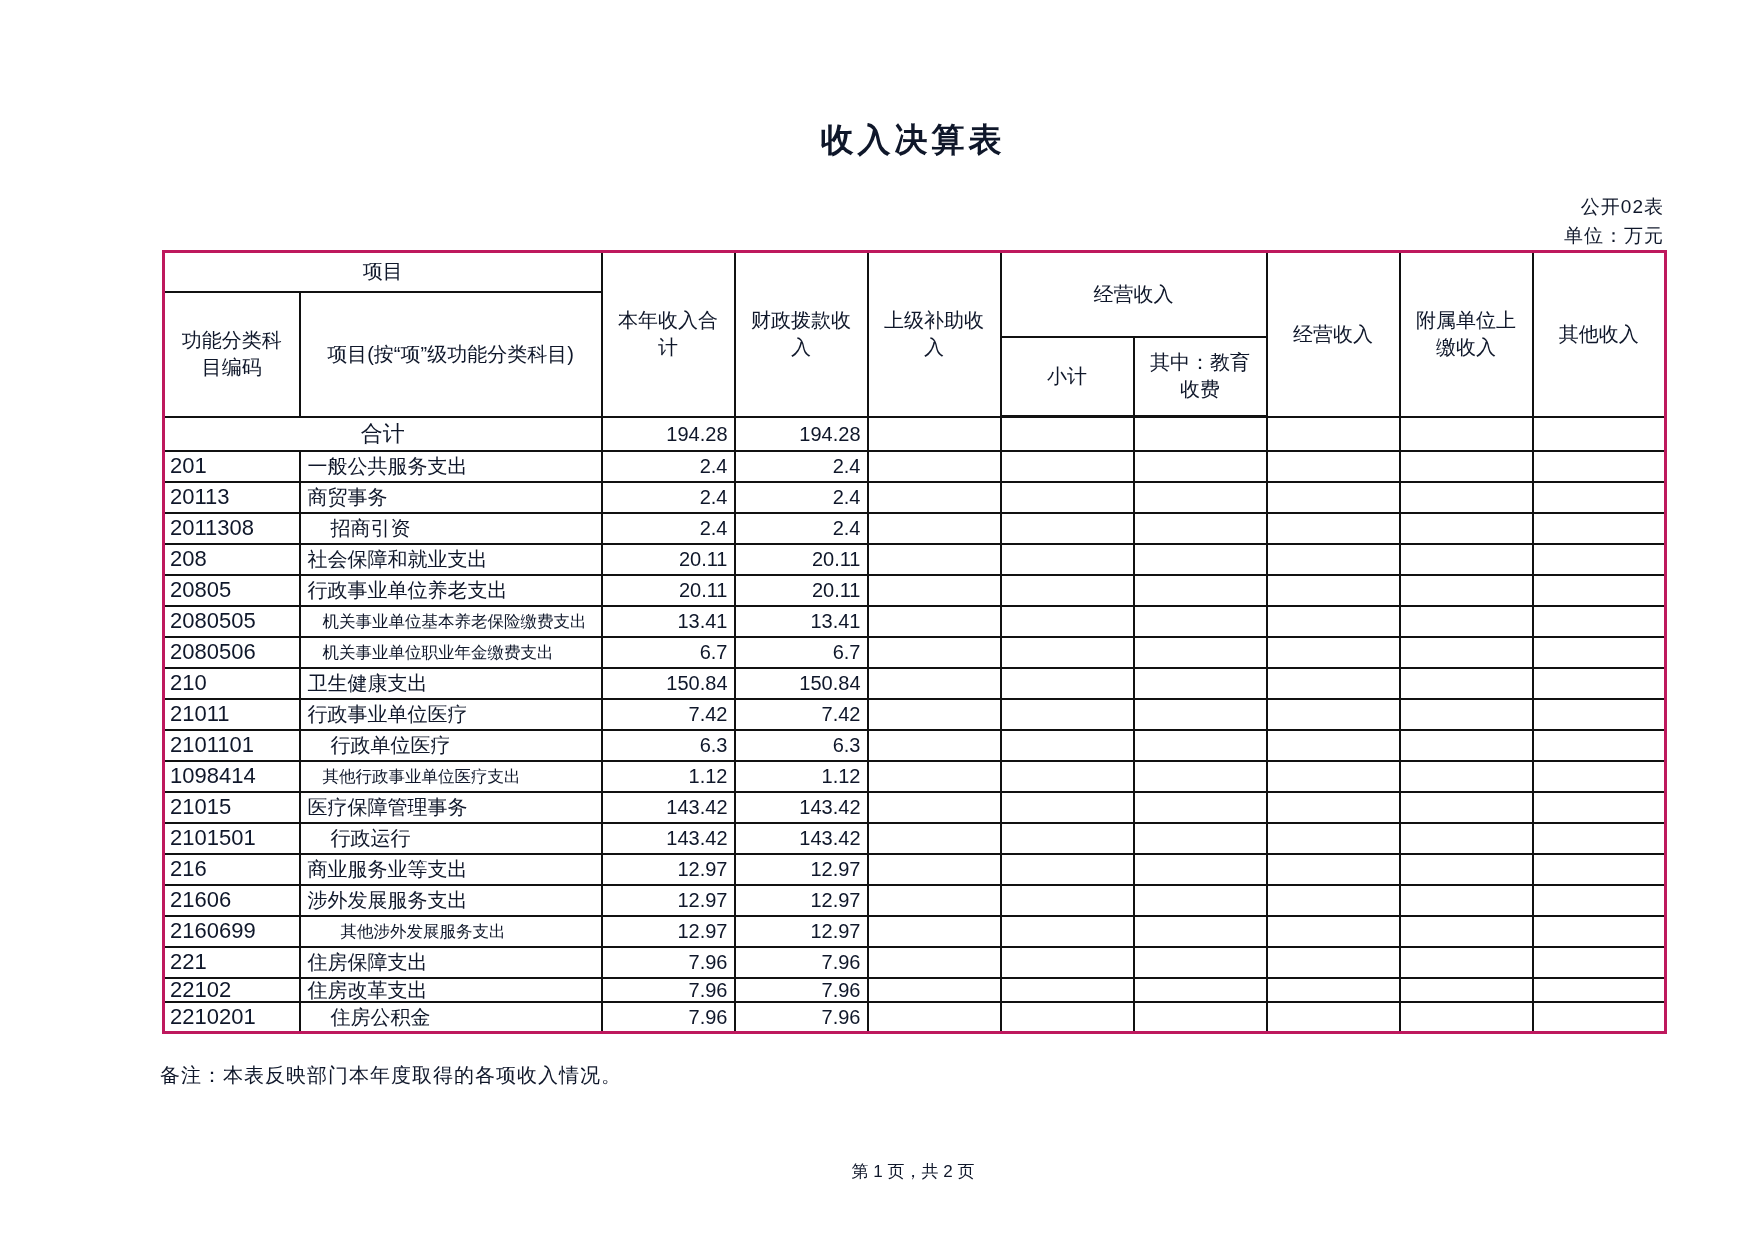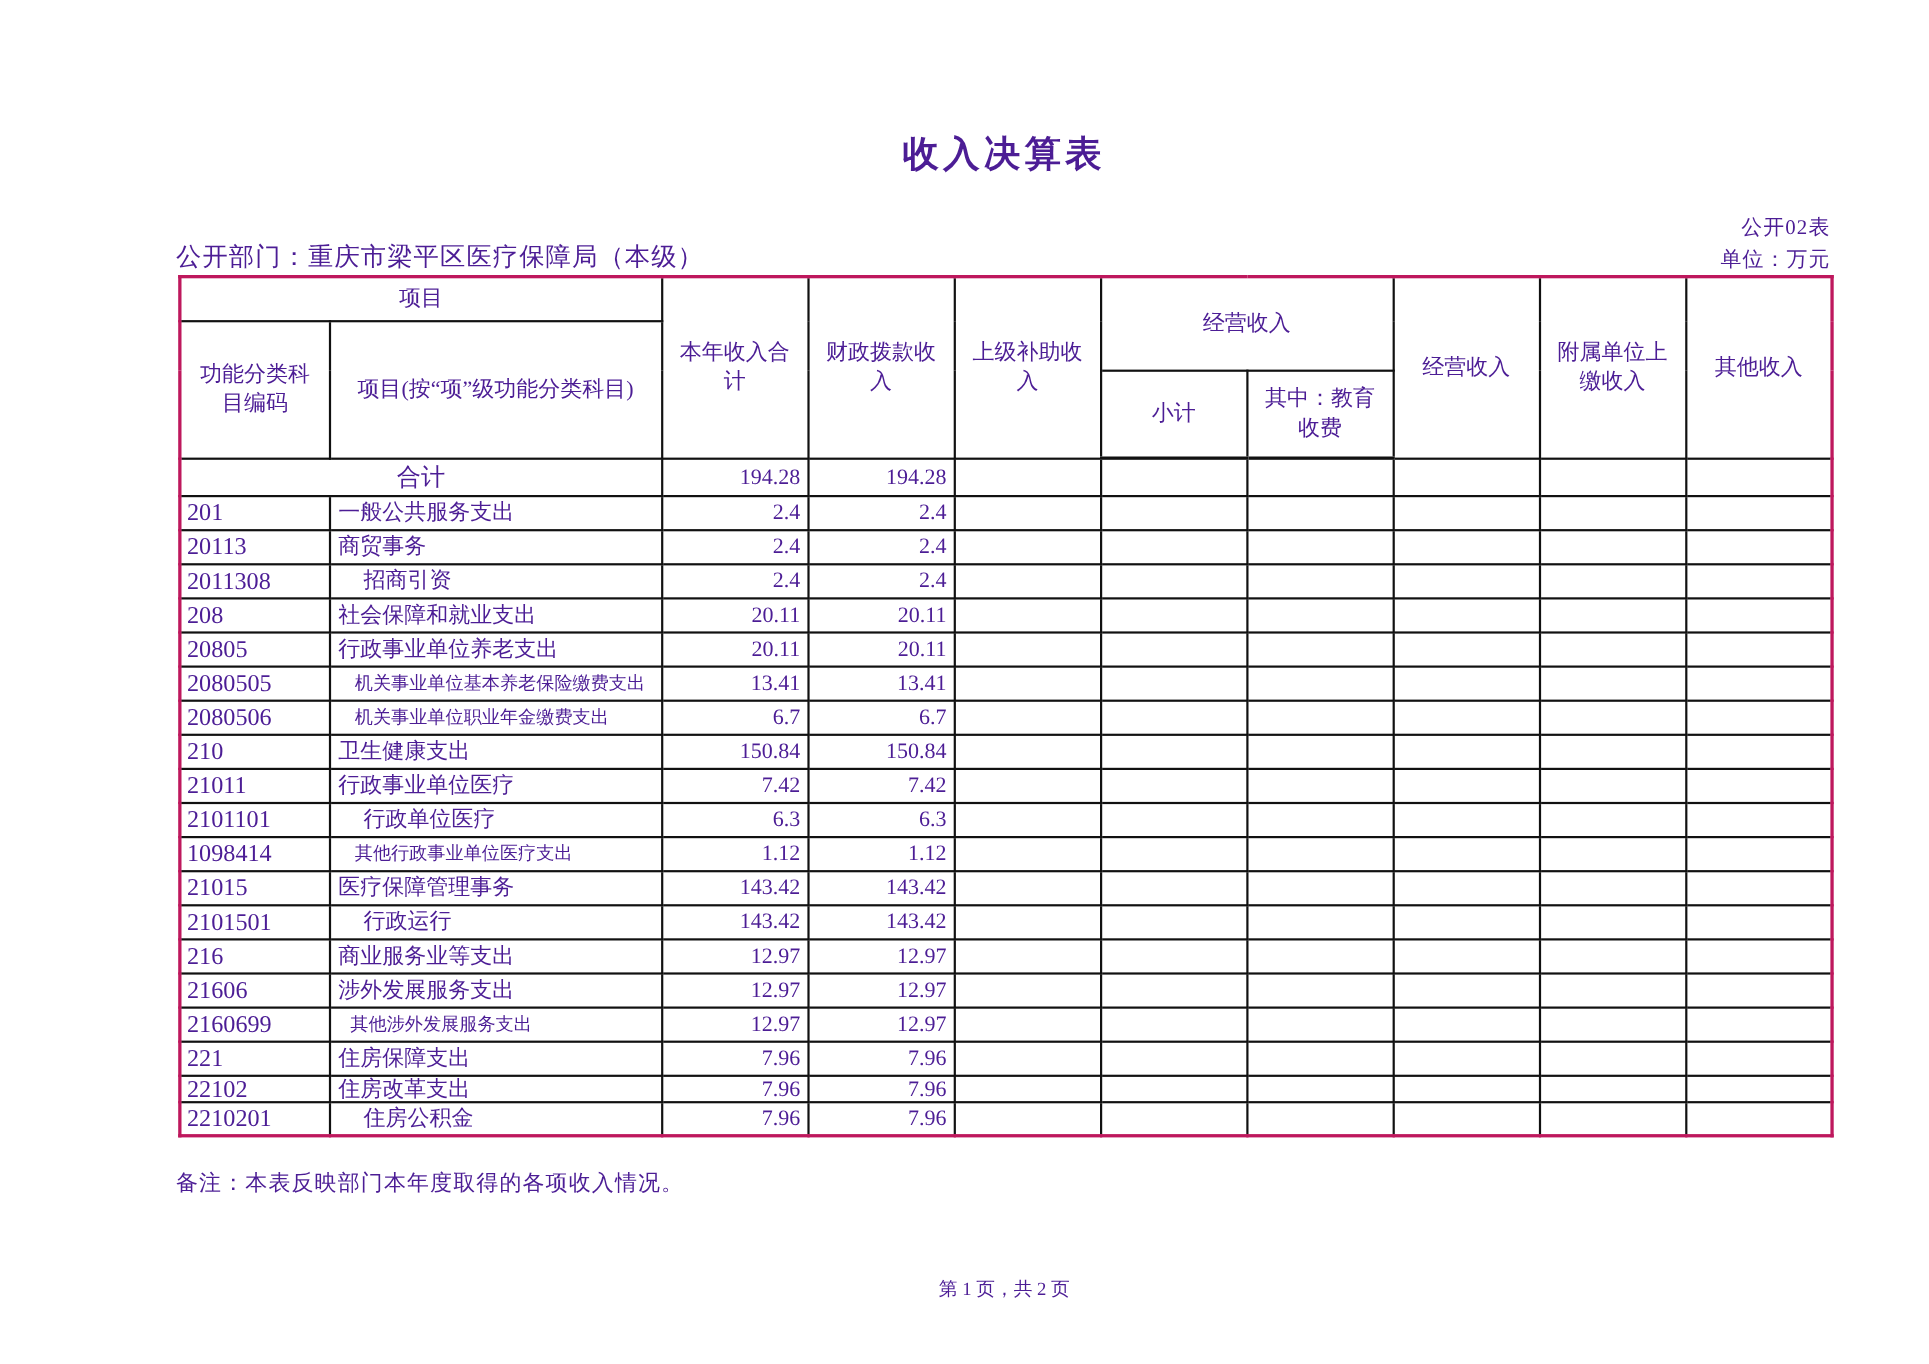--- a/index.html
+++ b/index.html
@@ -1,18 +1,18 @@
 <!DOCTYPE html>
 <html><head>
 <meta charset="utf-8">
 <style>
   html,body{margin:0;padding:0;background:#e8e8e8;}
   .page{
     position:relative;width:1754px;height:1240px;background:#ffffff;
-    font-family:Liberation Serif, serif;color:#4c1d95;
+    font-family:Liberation Sans, sans-serif;color:#0f172a;
     overflow:hidden;margin:0 auto;
   }
   .doc-title{
     position:absolute;left:162px;top:118px;width:1502px;
     text-align:center;font-size:33px;font-weight:bold;letter-spacing:4px;
   }
   .form-code{
     position:absolute;right:90px;top:194px;font-size:19px;letter-spacing:1px;
   }
   .dept-line{
@@ -50,21 +50,20 @@
 </style>
 </head>
 <body>
 
 <div class="page">
 
   <div class="doc-title">收入决算表</div>
 
   <div class="form-code">公开02表</div>
 
-  <div class="dept-line">公开部门：重庆市梁平区医疗保障局（本级）</div>
 
   <div class="unit-line">单位：万元</div>
 
   <table class="income">
     <colgroup>
       <col style="width:136px">
         <col style="width:302px">
       <col style="width:133px">
         <col style="width:133px">
         <col style="width:133px">
@@ -281,21 +280,21 @@
           <td class="num">12.97</td>
           <td class="empty"></td>
           <td class="empty"></td>
           <td class="empty"></td>
           <td class="empty"></td>
           <td class="empty"></td>
           <td class="empty"></td>
         </tr>
         <tr style="height: 31px;">
           <td class="code">2160699</td>
-          <td class="name small" style="padding-left: 18px;">其他涉外发展服务支出</td>
+          <td class="name small" style="padding-left: 40px;">其他涉外发展服务支出</td>
           <td class="num">12.97</td>
           <td class="num">12.97</td>
           <td class="empty"></td>
           <td class="empty"></td>
           <td class="empty"></td>
           <td class="empty"></td>
           <td class="empty"></td>
           <td class="empty"></td>
         </tr>
         <tr style="height: 31px;">

